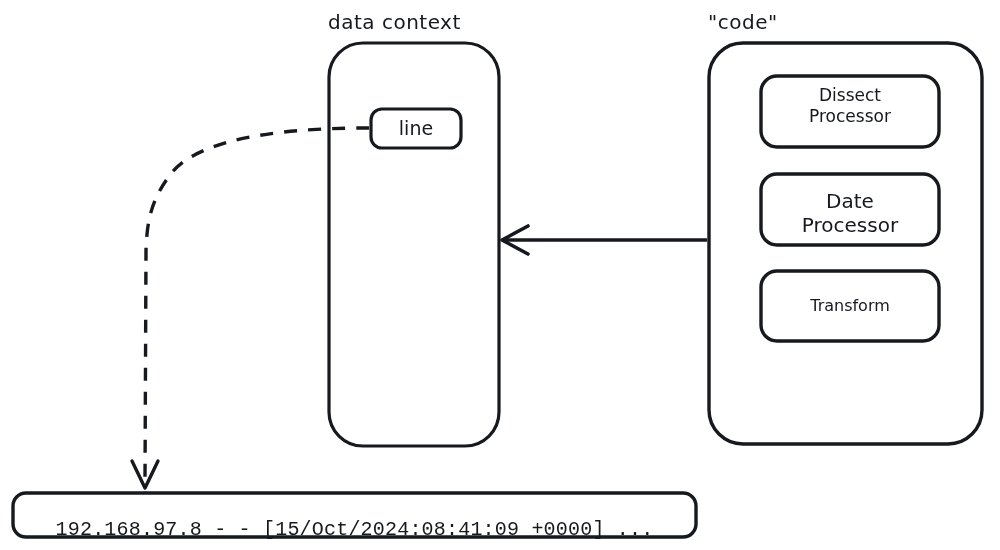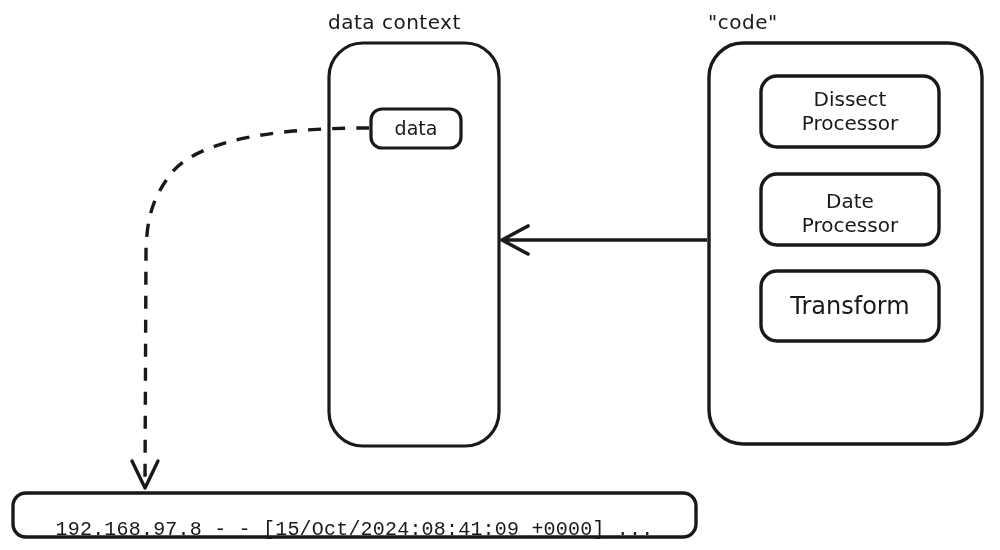--- a/index.html
+++ b/index.html
@@ -55,38 +55,38 @@
   }
   #label-line {
     left: 370px;
     top: 108px;
     width: 92px;
     height: 41px;
     font-size: 19px;
   }
   #label-dissect {
     left: 760px;
-    top: 75px;
+    top: 69px;
     width: 180px;
     height: 73px;
-    font-size: 20px;
+    font-size: 17px;
   }
   #label-date {
     left: 760px;
     top: 173px;
     width: 180px;
     height: 82px;
     font-size: 20px;
   }
   #label-transform {
     left: 760px;
     top: 270px;
     width: 180px;
     height: 72px;
-    font-size: 24px;
+    font-size: 16px;
   }
   #label-logline {
     left: 12px;
     top: 500px;
     width: 685px;
     height: 60px;
     font-size: 20px;
     letter-spacing: 0.2px;
     font-family: Liberation Mono, monospace;
   }
@@ -112,21 +112,21 @@
   <polyline points="528,226 502,240 528,254" fill="none" stroke="#16191d" stroke-width="3.6" stroke-linecap="round" stroke-linejoin="round"></polyline>
 
   <path d="M 369,128 C 300,128 200,134 170,175 C 152,199 147,219 146,250 L 145,480" fill="none" stroke="#16191d" stroke-width="3.4" stroke-dasharray="13 11" stroke-linecap="butt"></path>
   <polyline points="132,461 145,488 158,461" fill="none" stroke="#16191d" stroke-width="3.4" stroke-linecap="round" stroke-linejoin="round"></polyline>
 </svg>
 
 <div class="panel-title" id="title-data-context">data context</div>
 
 <div class="panel-title" id="title-code">"code"</div>
 
-<div class="node-label" id="label-line">data</div>
+<div class="node-label" id="label-line">line</div>
 
 <div class="node-label" id="label-dissect">Dissect
 Processor</div>
 
 <div class="node-label" id="label-date">Date
 Processor</div>
 
 <div class="node-label" id="label-transform">Transform</div>
 
 <div class="node-label" id="label-logline">192.168.97.8 - - [15/Oct/2024:08:41:09 +0000] ...</div>

